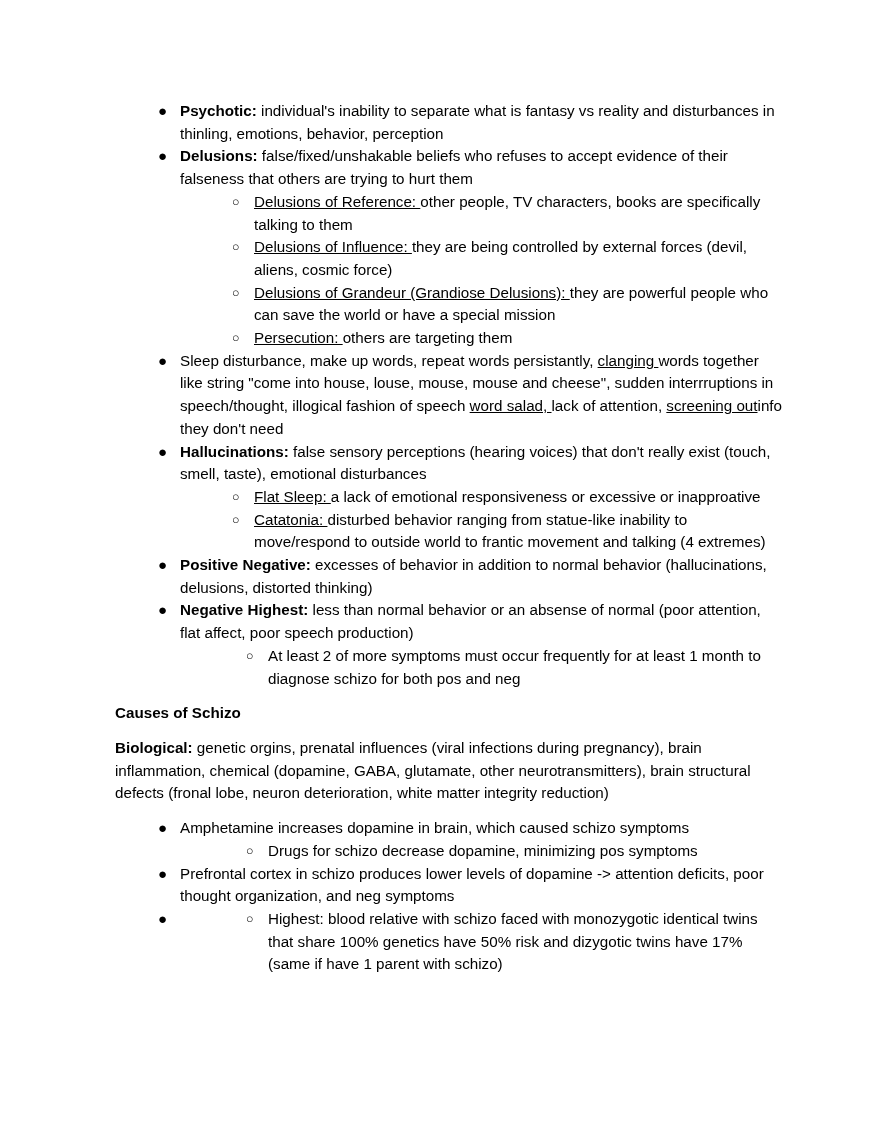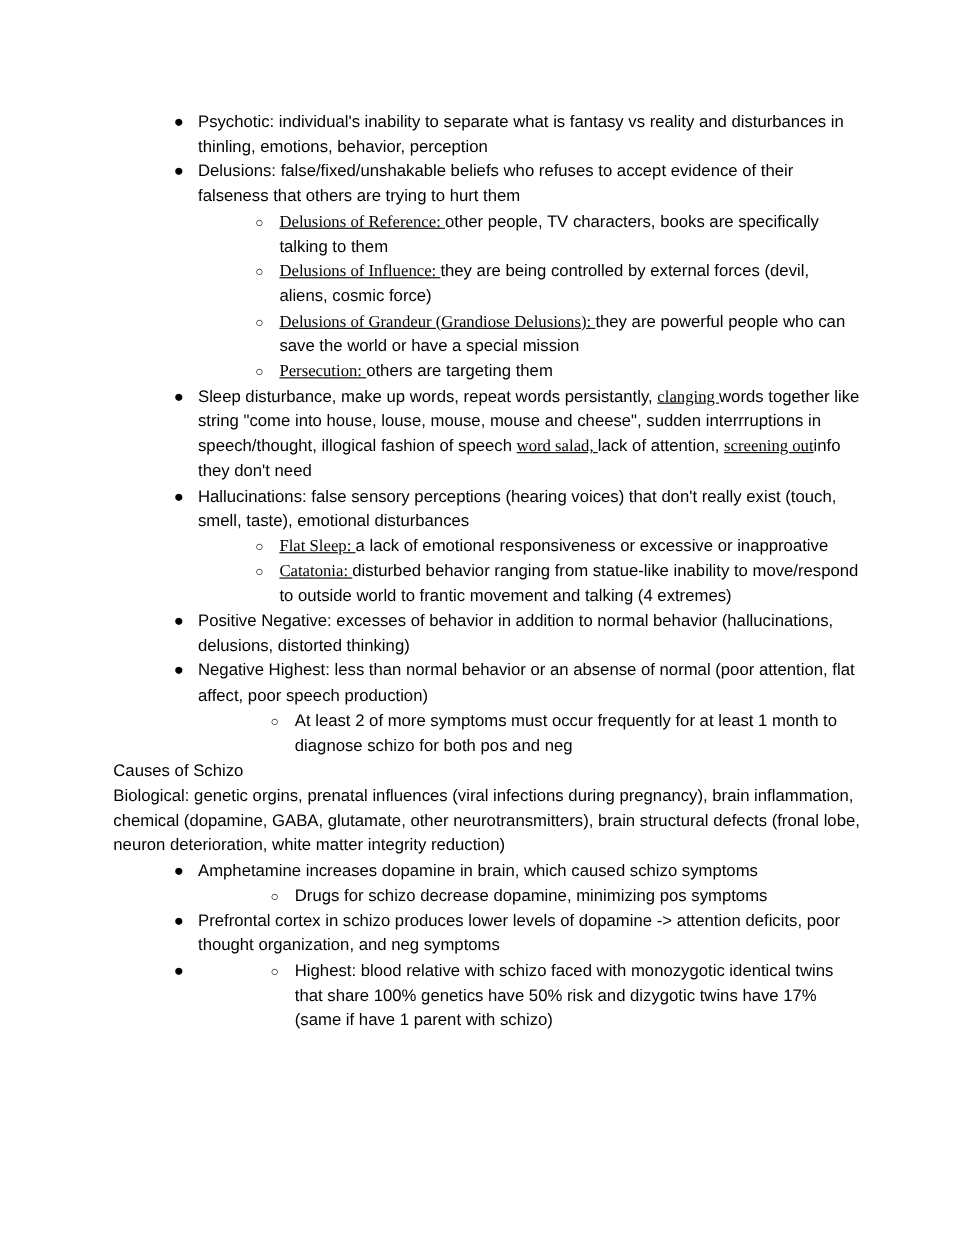--- a/index.html
+++ b/index.html
@@ -25,21 +25,21 @@
     position: absolute;
     left: 103px;
     top: 100px;
     width: 680px;
     font-size: 15.2px;
     line-height: 22.7px;
   }
 
   
   .para {
-    margin: 0;
+    margin: 12px;
     padding: 0;
     text-indent: 0;
   }
 
   
   ul.lvl1, ul.lvl2 {
     list-style: none;
     margin: 0;
     padding: 0;
   }
@@ -73,22 +73,22 @@
     width: 22px;
     line-height: 22.7px;
     font-size: 12.5px;
     text-align: left;
   }
   
   ul.lvl2.deep {
     padding-left: 66px;
   }
 
-  .b { font-weight: normal; }
-  .u { text-decoration: underline; font-family: Liberation Serif, serif; }
+  .b { font-weight: bold; }
+  .u { text-decoration: underline; }
 
   .txt { display: inline; }
 </style>
 </head>
 <body>
 
 <div id="page">
   <div id="doc">
       <ul class="lvl1">
         <li class="lvl1"><span class="bullet">●</span><span><span class="txt b">Psychotic:</span><span class="txt"> individual's inability to separate what is fantasy vs reality and disturbances in thinling, emotions, behavior, perception</span></span></li>

